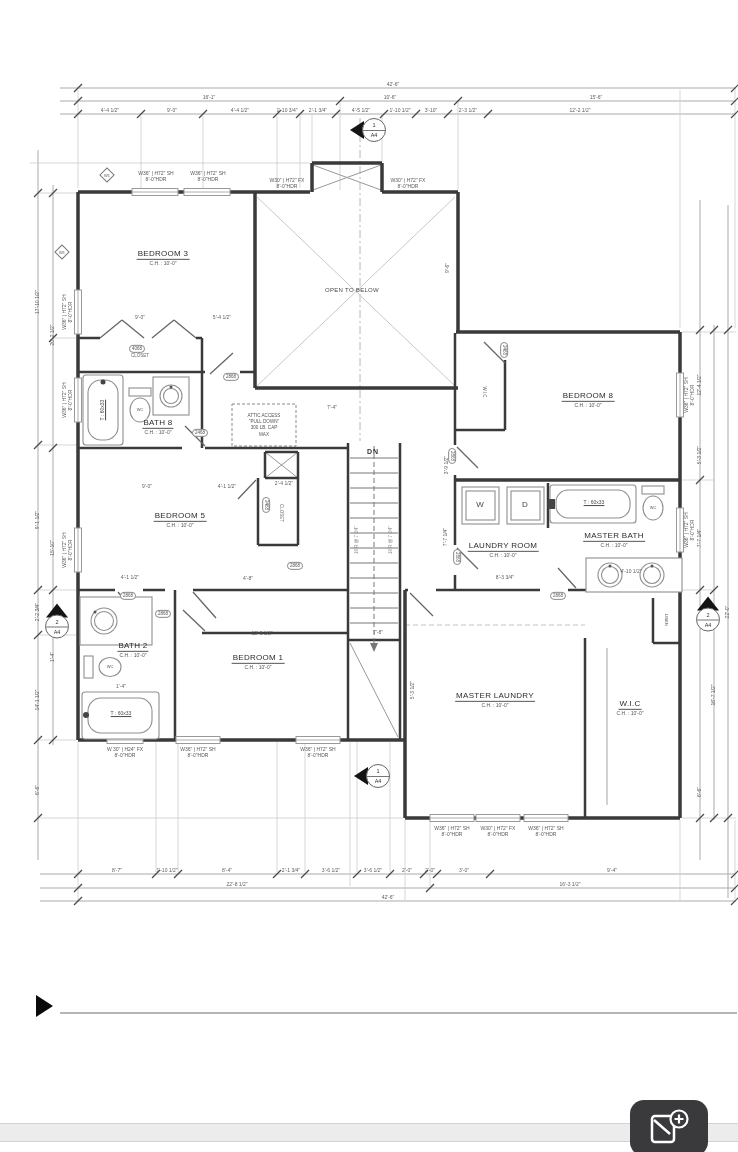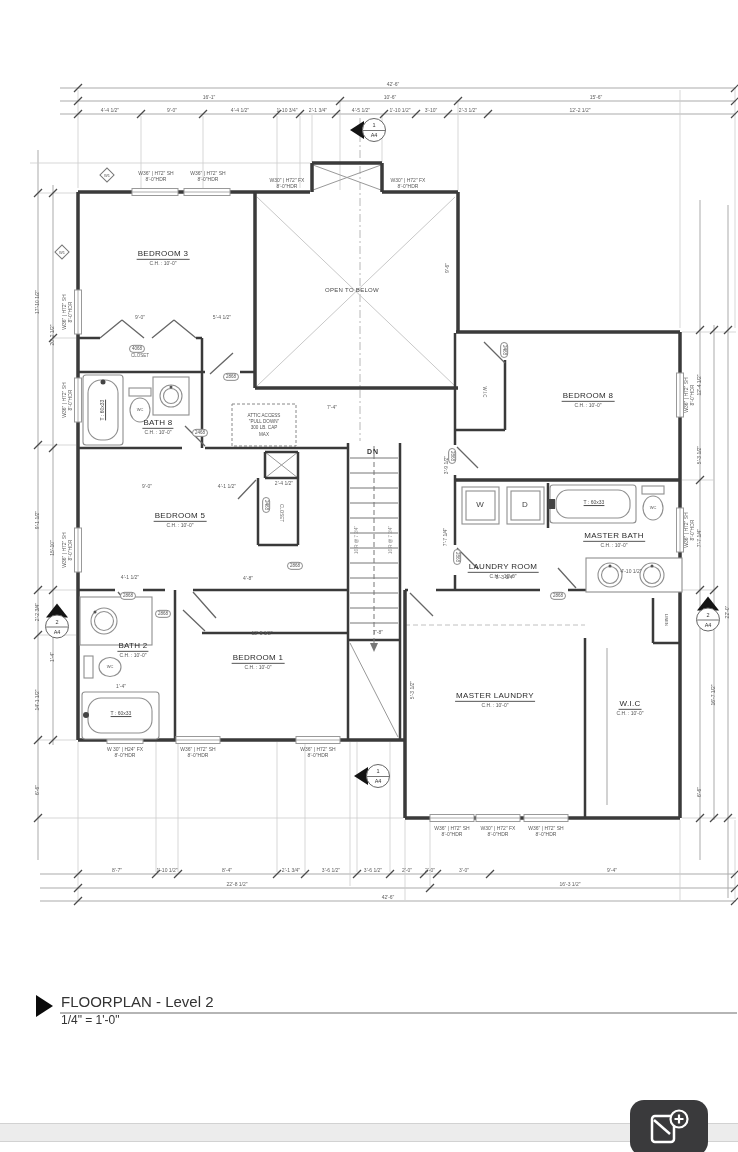--- a/index.html
+++ b/index.html
@@ -246,21 +246,21 @@
       <span class="rch">C.H. : 10'-0"</span>
     </div>
       <div class="lbl room" style="left: 158px; top: 427px;">
       <span class="rname">BATH 8</span>
       <span class="rch">C.H. : 10'-0"</span>
     </div>
       <div class="lbl room" style="left: 180px; top: 520px;">
       <span class="rname">BEDROOM 5</span>
       <span class="rch">C.H. : 10'-0"</span>
     </div>
-      <div class="lbl room" style="left: 503px; top: 571px;">
+      <div class="lbl room" style="left: 503px; top: 550px;">
       <span class="rname">LAUNDRY ROOM</span>
       <span class="rch">C.H. : 10'-0"</span>
     </div>
       <div class="lbl room" style="left: 614px; top: 540px;">
       <span class="rname">MASTER BATH</span>
       <span class="rch">C.H. : 10'-0"</span>
     </div>
       <div class="lbl room" style="left: 133px; top: 650px;">
       <span class="rname">BATH 2</span>
       <span class="rch">C.H. : 10'-0"</span>
@@ -457,24 +457,20 @@
       <i>W1</i>
     </div>
       <div class="dia" style="left: 62px; top: 252px;">
       <span class="dsq"></span>
       <i>W1</i>
     </div>
     </div>
 
   <div class="title-block">
     <span class="tb-tri"></span>
-    <div class="tb-text">
-      <div class="tb-title">FLOORPLAN - Level 2</div>
-      <div class="tb-scale">1/4" = 1'-0"</div>
-    </div>
   </div>
   <div class="tb-rule"></div>
 
   <div class="band"></div>
 
   <div class="fab">
     <svg width="62" height="48" viewBox="0 0 62 48">
       <rect x="14" y="12" width="22" height="26" rx="3" fill="none" stroke="#fff" stroke-width="2.5"></rect>
       <path d="M16,16 L32,30" stroke="#fff" stroke-width="2.5" fill="none"></path>
       <circle cx="41" cy="15" r="8.5" fill="#3a3a3c" stroke="#fff" stroke-width="2.2"></circle>

